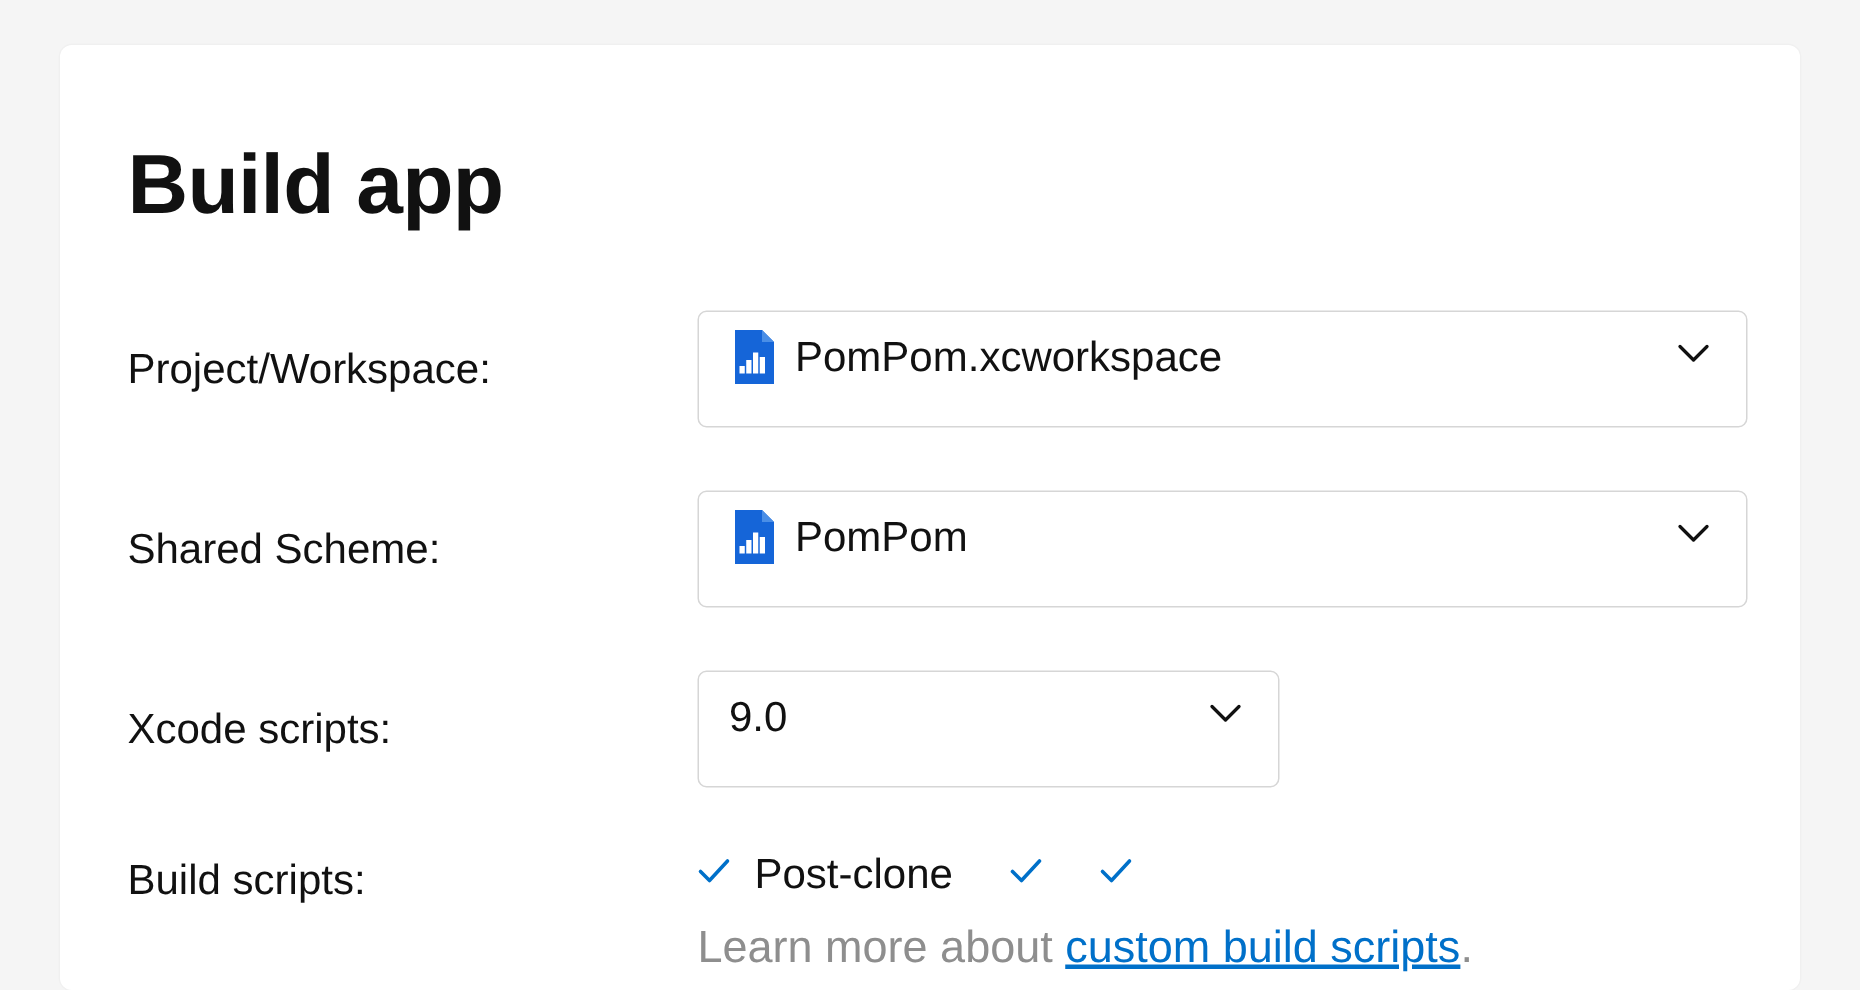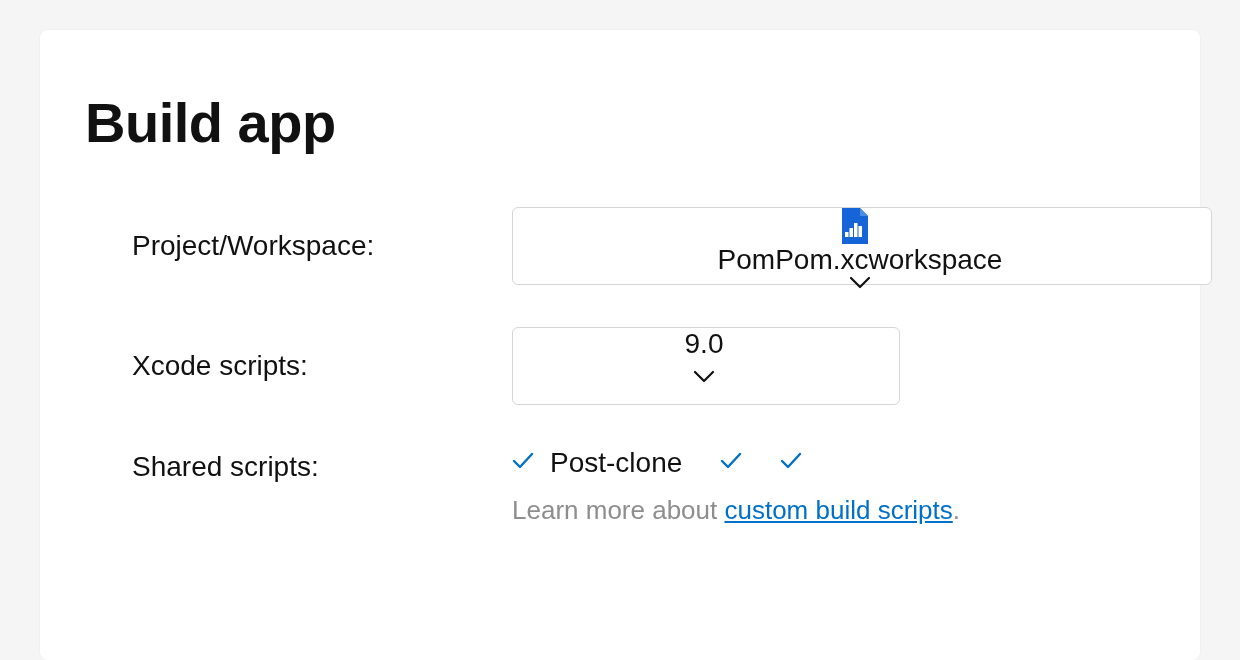--- a/index.html
+++ b/index.html
@@ -25,21 +25,20 @@
       font-size: 56px;
       font-weight: 700;
       color: #111;
       letter-spacing: -0.5px;
       margin-bottom: 52px;
     }
     .row {
       display: flex;
       align-items: center;
       margin-bottom: 42px;
-      margin-left: 47px;
     }
     .label-col {
       width: 380px;
       flex-shrink: 0;
       font-size: 28px;
       color: #111;
       font-weight: 400;
     }
     .field-col {
       flex: 1;
@@ -47,21 +46,20 @@
     .dropdown {
       display: flex;
       align-items: center;
       border: 1px solid #d6d6d6;
       border-radius: 6px;
       height: 78px;
       padding: 0 24px 16px 20px;
       background: #fff;
       cursor: pointer;
       position: relative;
-      flex-direction: column;
     }
     .dropdown.narrow {
       width: 388px;
     }
     .dropdown.full {
       width: 700px;
     }
     .dropdown .icon-slot {
       width: 30px;
       height: 36px;
@@ -108,21 +106,21 @@
       width: 22px;
       height: 18px;
       flex-shrink: 0;
     }
     .script-name {
       font-size: 28px;
       color: #111;
       font-weight: 400;
     }
     .help-text {
-      font-size: 26px;
+      font-size: 30px;
       color: #8e8e8e;
       margin-top: 16px;
     }
     .help-text a {
       color: #0070c9;
       text-decoration: underline;
       cursor: pointer;
     }
   </style>
 </head>
@@ -150,37 +148,62 @@
         <span class="value">PomPom.xcworkspace</span>
         <span class="chev">
           <svg class="chevron-down" viewBox="0 0 22 14">
             <path d="M2 2 L11 11 L20 2" stroke="#111" stroke-width="2.2" fill="none" stroke-linecap="round" stroke-linejoin="round"></path>
           </svg>
         </span>
       </div>
     </div>
   </div>
 
+  <div class="row">
+    <div class="label-col">Shared Scheme:</div>
+    <div class="field-col">
+      <div class="dropdown full">
+        <span class="icon-slot">
+          <svg class="xcode-file-icon" viewBox="0 0 30 36">
+            <path fill="#1565d8" d="M4 0 L22 0 L30 8 L30 36 L4 36 Z"></path>
+            <path fill="#4a8ee6" d="M22 0 L30 8 L22 8 Z"></path>
+            <g fill="#fff" transform="translate(7,15)">
+              <rect x="0" y="9" width="3.5" height="5"></rect>
+              <rect x="4.5" y="5" width="3.5" height="9"></rect>
+              <rect x="9" y="0" width="3.5" height="14"></rect>
+              <rect x="13.5" y="3" width="3.5" height="11"></rect>
+            </g>
+          </svg>
+        </span>
+        <span class="value">PomPom</span>
+        <span class="chev">
+          <svg class="chevron-down" viewBox="0 0 22 14">
+            <path d="M2 2 L11 11 L20 2" stroke="#111" stroke-width="2.2" fill="none" stroke-linecap="round" stroke-linejoin="round"></path>
+          </svg>
+        </span>
+      </div>
+    </div>
+  </div>
 
   <div class="row">
     <div class="label-col">Xcode scripts:</div>
     <div class="field-col">
       <div class="dropdown narrow">
         <span class="value">9.0</span>
         <span class="chev">
           <svg class="chevron-down" viewBox="0 0 22 14">
             <path d="M2 2 L11 11 L20 2" stroke="#111" stroke-width="2.2" fill="none" stroke-linecap="round" stroke-linejoin="round"></path>
           </svg>
         </span>
       </div>
     </div>
   </div>
 
   <div class="row scripts-row">
-    <div class="label-col">Shared scripts:</div>
+    <div class="label-col">Build scripts:</div>
     <div class="field-col">
       <div class="scripts-group">
         <div class="script-item">
           <span>
             <svg class="check" viewBox="0 0 22 18">
               <path d="M2 9 L8 15 L20 2" stroke="#0070c9" stroke-width="2.4" fill="none" stroke-linecap="round" stroke-linejoin="round"></path>
             </svg>
           </span>
           <span class="script-name">Post-clone</span>
         </div>

